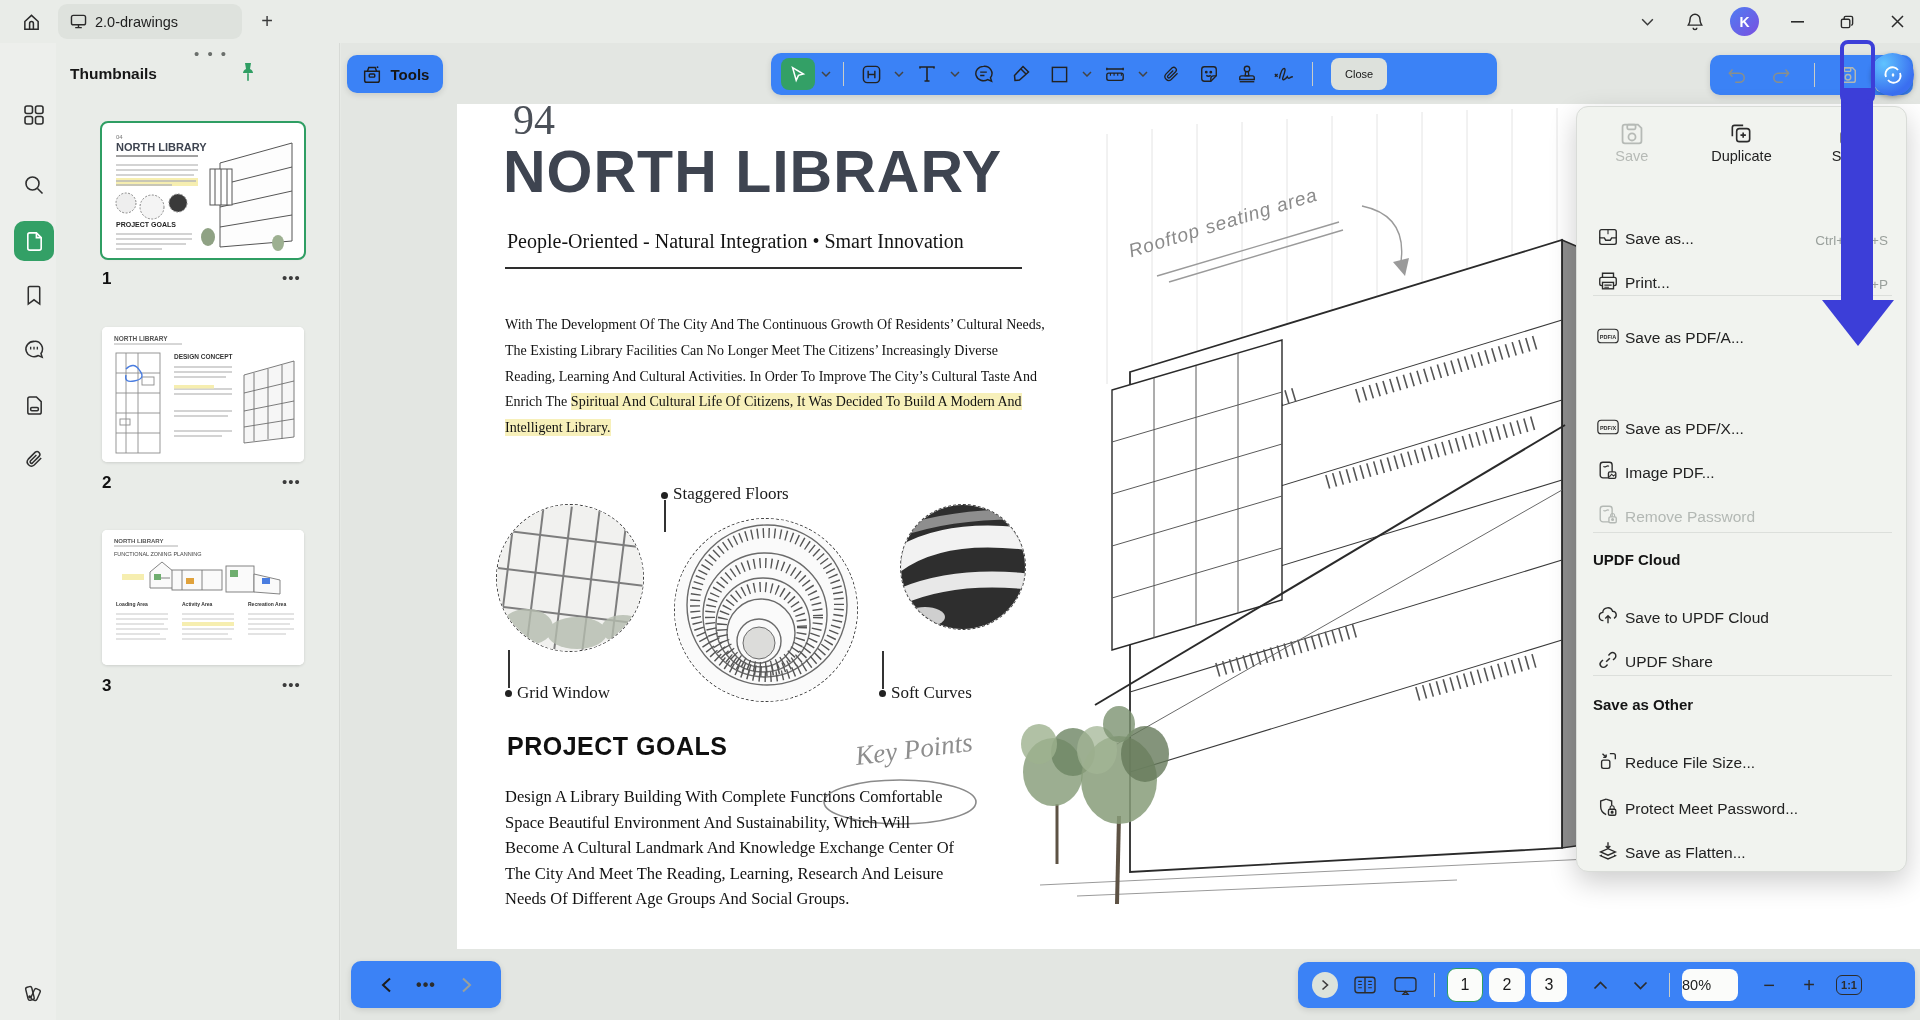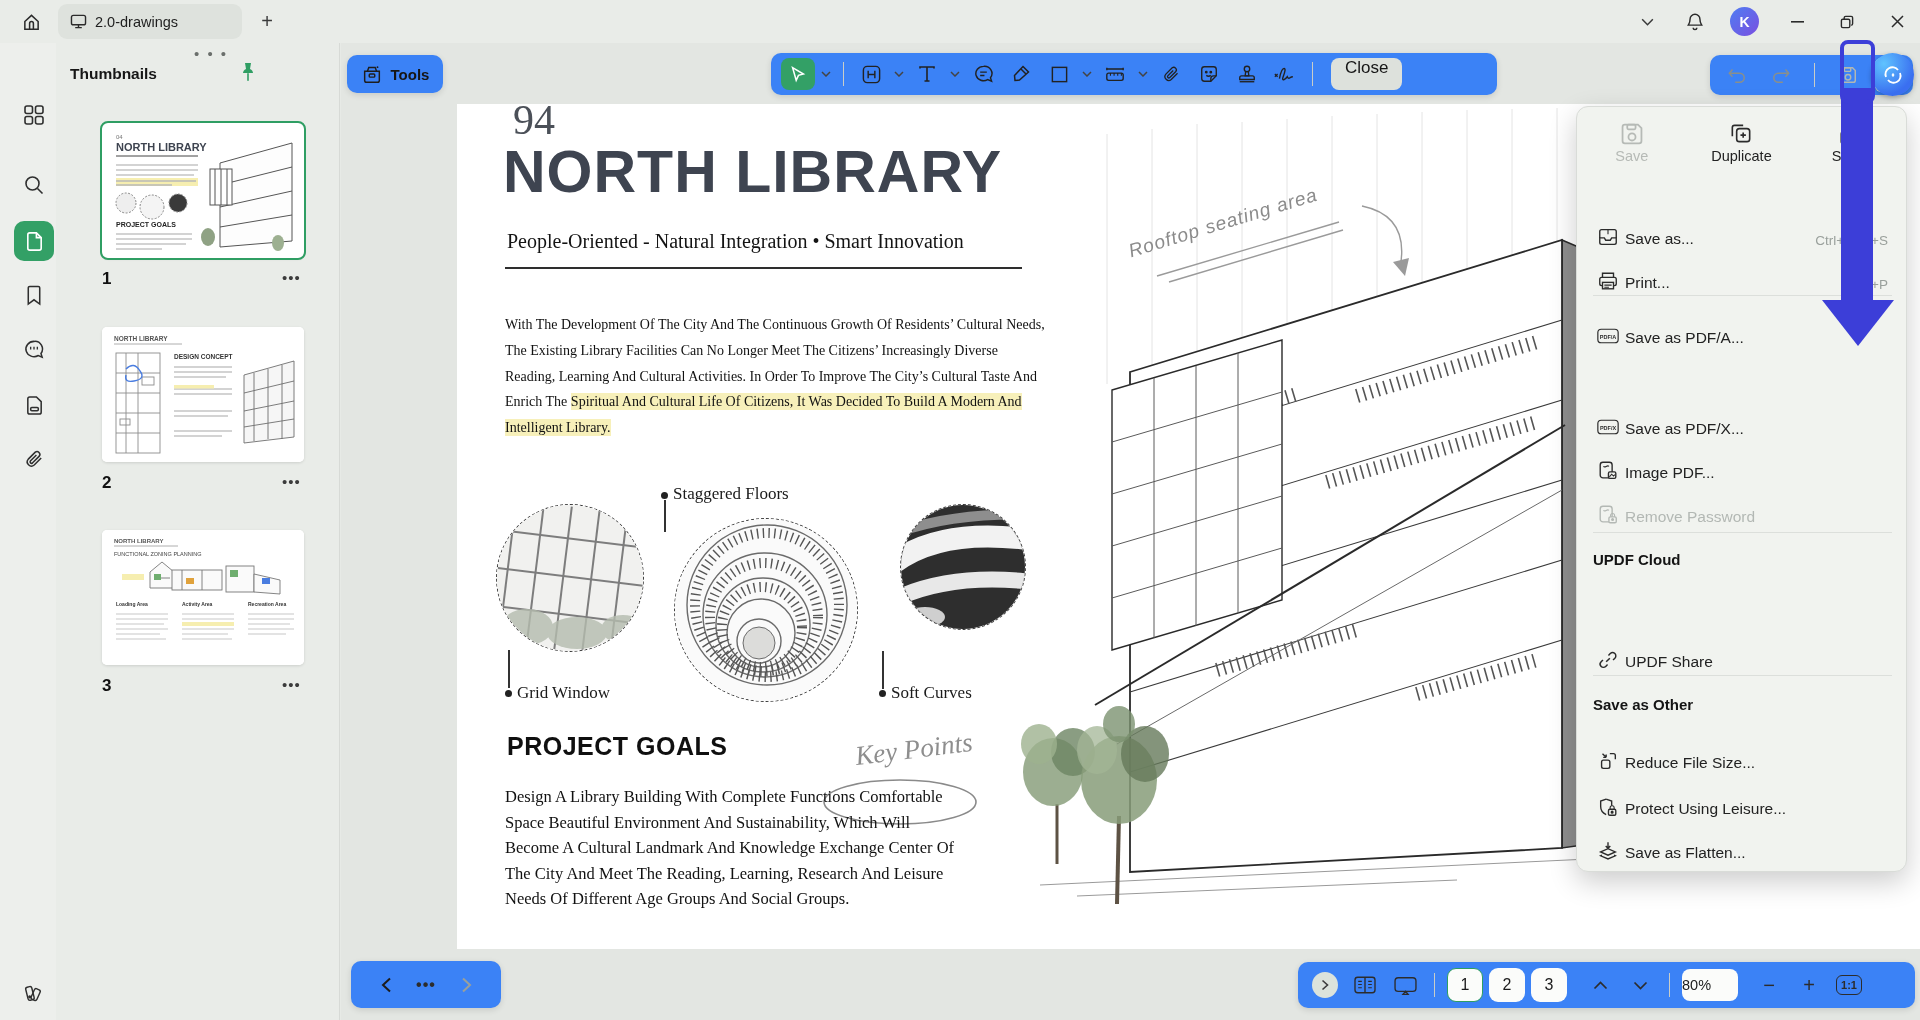--- a/index.html
+++ b/index.html
@@ -57,21 +57,21 @@
 
   
   .pill { background:#3b82f6; border-radius:10px; box-shadow:0 2px 6px rgba(0,0,0,.12); }
   .tools-btn { position:absolute; left:347px; top:55px; width:96px; height:38px; display:flex; align-items:center; gap:8px; justify-content:center; z-index:20; }
   .tools-btn b { font-size:15px; color:#161616; }
   .main-toolbar { position:absolute; left:771px; top:53px; width:726px; height:42px; display:flex; align-items:center; padding:0 10px; gap:4px; z-index:20; }
   .ti { width:34px; height:32px; display:flex; align-items:center; justify-content:center; border-radius:8px; flex:0 0 auto; }
   .ti.green { background:#33a066; }
   .chev { width:14px; height:30px; display:flex; align-items:center; justify-content:center; flex:0 0 auto; }
   .tdiv { width:1px; height:24px; background:#c9cdc8; margin:0 6px; flex:0 0 auto; }
-  .close-btn { margin-left:8px; background:#dde1dc; border-radius:8px; height:32px; padding:0 14px; display:flex; font-size:17px; color:#161616; flex:0 0 auto; }
+  .close-btn { margin-left:8px; background:#dde1dc; border-radius:8px; height:32px; padding:0 14px; display:flex; align-items:center; font-size:11px; color:#161616; flex:0 0 auto; }
   .right-toolbar { position:absolute; left:1710px; top:55px; width:203px; height:40px; display:flex; align-items:center; padding:0 10px; gap:10px; z-index:20; }
   .chev-slot { width:28px; height:34px; border-radius:6px; background:#cfe0d2; display:flex; align-items:center; justify-content:center; }
   .ai-btn { position:absolute; left:1871px; top:53px; width:43px; height:43px; border-radius:50%; background:radial-gradient(circle at 30% 25%, #5fc3ff, #3a6ff0 70%); display:flex; align-items:center; justify-content:center; z-index:40; box-shadow:0 2px 5px rgba(0,0,0,.25); }
   .sel-box { position:absolute; left:1840px; top:40px; width:35px; height:64px; border:4px solid #3c3ed8; border-radius:8px; z-index:70; }
 
   
   .menu { position:absolute; left:1576px; top:106px; width:331px; height:766px; background:#f1f3ef; border:1px solid #d9dcd8; border-radius:12px; box-shadow:0 10px 28px rgba(0,0,0,.2); z-index:50; }
   .mprimary { position:absolute; top:14px; left:0; width:100%; display:flex; justify-content:space-around; }
   .mpc { width:86px; display:flex; flex-direction:column; align-items:center; gap:1px; }
   .mpc span { font-size:14.5px; color:#222; }
@@ -723,20 +723,29 @@
           <path d="M7 7 c2 2 4 -2 6 0" stroke-width="1.3"></path>
           <rect x="13" y="14" width="8" height="6.5" rx="1.5" fill="#f1f3ef"></rect>
           <path d="M14.8 14 v-1.5 a2.2 2.2 0 0 1 4.4 0 V14" stroke-width="1.2"></path>
           <circle cx="17" cy="17" r=".9" fill="#b3b8b4"></circle>
         </svg>
       </span>
     <span>Remove Password</span>
   </div>
   <div class="msep" style="top:425px"></div>
   <div class="mhead" style="top:444px">UPDF Cloud</div>
+  <div class="mi" style="top:478px">
+    <span class="micon">
+        <svg width="23" height="22" viewBox="0 0 24 24" fill="none" stroke="#2b2b2b" stroke-width="1.5">
+          <path d="M7 17 a4.5 4.5 0 0 1-.7-8.95 A5.5 5.5 0 0 1 17 6.8 a4 4 0 0 1 1.5 7.7"></path>
+          <path d="M12 20 V12 M9 14.8 L12 11.8 L15 14.8"></path>
+        </svg>
+      </span>
+    <span>Save to UPDF Cloud</span>
+  </div>
   <div class="mi" style="top:522px">
     <span class="micon">
         <svg width="22" height="22" viewBox="0 0 24 24" fill="none" stroke="#2b2b2b" stroke-width="1.6">
           <path d="M10 14 L14 10"></path>
           <path d="M12.5 7 l2-2 a3.5 3.5 0 0 1 5 5 l-2 2"></path>
           <path d="M11.5 17 l-2 2 a3.5 3.5 0 0 1-5-5 l2-2"></path>
         </svg>
       </span>
     <span>UPDF Share</span>
   </div>
@@ -755,21 +764,21 @@
   <div class="mi" style="top:669px">
     <span class="micon">
         <svg width="22" height="22" viewBox="0 0 24 24" fill="none" stroke="#2b2b2b" stroke-width="1.5">
           <path d="M10 3.5 L4 5.5 v6 c0 4.5 3 7.5 6 8.7"></path>
           <path d="M10 3.5 l6 2 v5"></path>
           <rect x="12.5" y="14.5" width="8" height="6.5" rx="1.5"></rect>
           <path d="M14.3 14.5 v-1.6 a2.2 2.2 0 0 1 4.4 0 v1.6" stroke-width="1.2"></path>
           <circle cx="16.5" cy="17.6" r=".9" fill="#2b2b2b"></circle>
         </svg>
       </span>
-    <span>Protect Using Leisure...</span>
+    <span>Protect Meet Password...</span>
   </div>
   <div class="mi" style="top:713px">
     <span class="micon">
         <svg width="22" height="22" viewBox="0 0 24 24" fill="none" stroke="#2b2b2b" stroke-width="1.5">
           <path d="M12 2.5 v6 M9.5 6.5 L12 9 L14.5 6.5"></path>
           <path d="M4 13 L12 9.5 L20 13 L12 16.5 Z"></path>
           <path d="M5.5 16.5 L4 17.2 L12 20.7 L20 17.2 L18.5 16.5"></path>
         </svg>
       </span>
     <span>Save as Flatten...</span>

